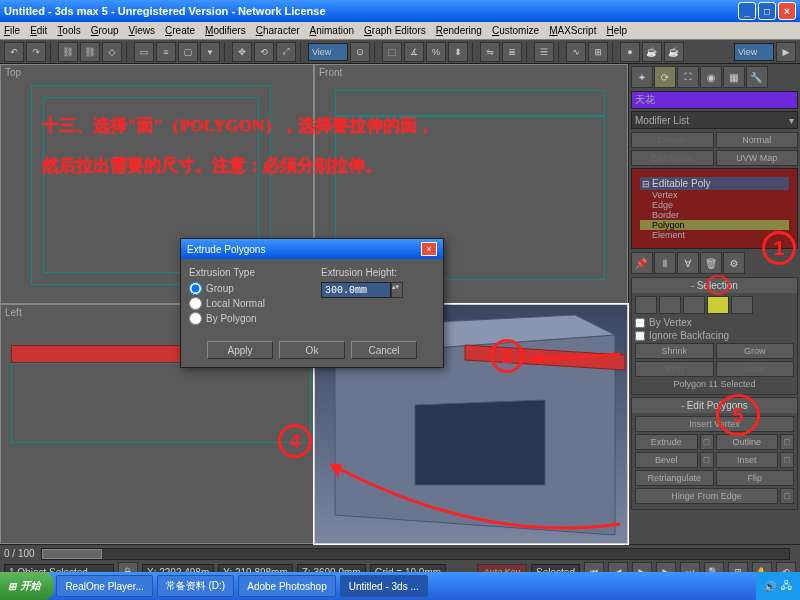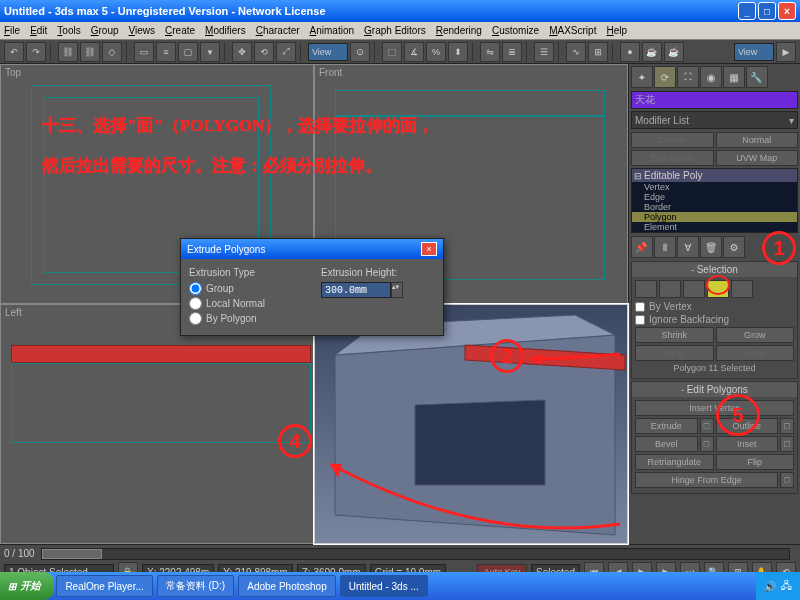--- a/index.html
+++ b/index.html
@@ -40,21 +40,21 @@
 
 .sidepanel { width:172px; background:#4a4a4a; border-left:1px solid #222; color:#ccc; padding:2px; overflow:hidden; }
 .tabrow { display:flex; gap:1px; margin-bottom:3px; }
 .tabicon { width:22px; height:22px; background:#5a5a5a; border:1px solid #333; display:flex; align-items:center; justify-content:center; color:#ccc; }
 .tabicon.active { background:#7a7a5a; }
 .panel-input { width:100%; height:18px; background:#6d28d9; border:1px solid #222; color:#aaa; padding:0 3px; margin-bottom:2px; font-size:10px; }
 .dropdown { width:100%; height:18px; background:#3a3a3a; border:1px solid #222; color:#aaa; padding:0 3px; margin-bottom:3px; display:flex; align-items:center; justify-content:space-between; }
 .btnrow { display:flex; gap:2px; margin-bottom:2px; }
 .pbtn { flex:1; height:16px; background:#5a5a5a; border:1px solid #333; color:#aaa; font-size:9px; display:flex; align-items:center; justify-content:center; }
 .pbtn.disabled { color:#666; }
-.stack { background:#0f172a; border:1px solid #222; padding:0; margin-bottom:3px; }
+.stack { background:#7f1d1d; border:1px solid #222; padding:8px; margin-bottom:3px; }
 .stack-item { padding:1px 2px; color:#ccc; font-size:9px; }
 .stack-item.sel { background:#4a4a6a; }
 .stack-sub { padding-left:12px; font-size:9px; color:#aaa; }
 .stack-sub.sel { background:#888844; color:#000; }
 .rollout { border:1px solid #333; margin-bottom:2px; }
 .rollout-hdr { background:#5a5a5a; padding:2px 4px; font-size:9px; color:#ccc; text-align:center; }
 .rollout-body { padding:3px; }
 .subobj-row { display:flex; gap:2px; margin-bottom:3px; }
 .subobj { width:22px; height:18px; background:#5a5a5a; border:1px solid #333; }
 .subobj.active { background:#cccc33; }
@@ -375,20 +375,25 @@
           </div>
       </div>
       <div class="dlg-col">
         <div class="dlg-label">Extrusion Height:</div>
         <div class="spinner">
           <input value="300.0mm" style="">
           <div class="spin">▴▾</div>
         </div>
       </div>
     </div>
+    <div class="dlg-btns">
+      <div class="dlg-btn">Apply</div>
+      <div class="dlg-btn">Ok</div>
+      <div class="dlg-btn">Cancel</div>
+    </div>
   </div>
 </div>
 
 <div class="taskbar">
   <div class="startbtn">
     <span>⊞</span>
     <span>开始</span>
   </div>
   <div class="taskbtn">RealOne Player...</div>
   <div class="taskbtn">常备资料 (D:)</div>

